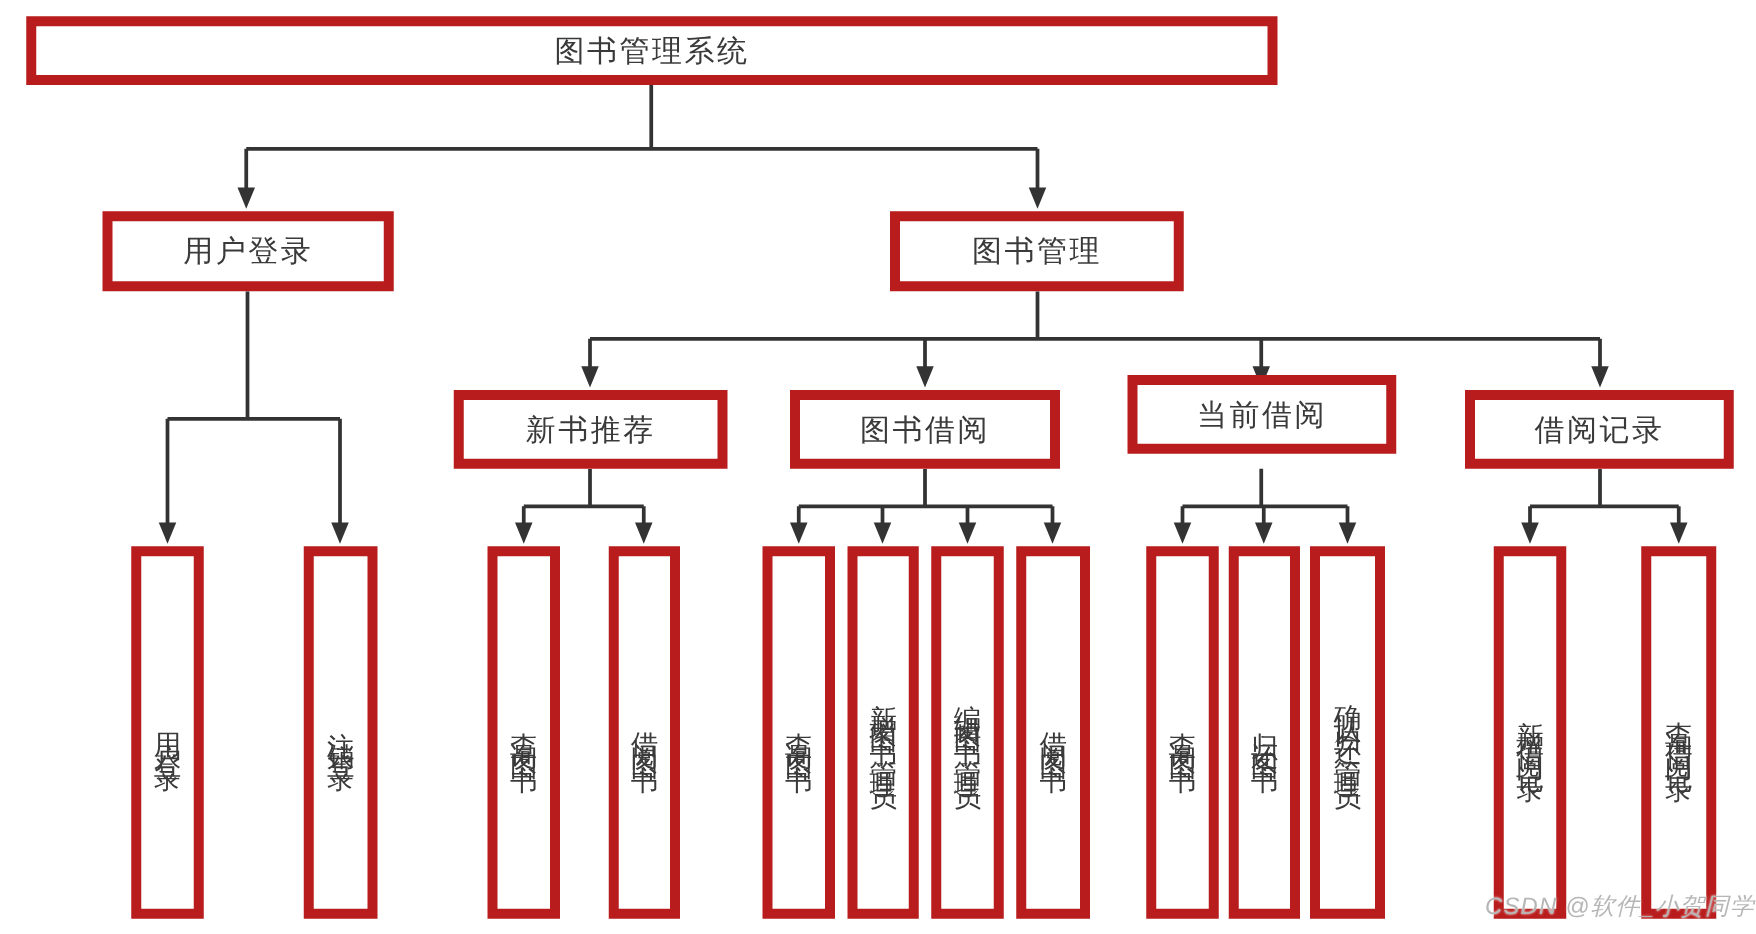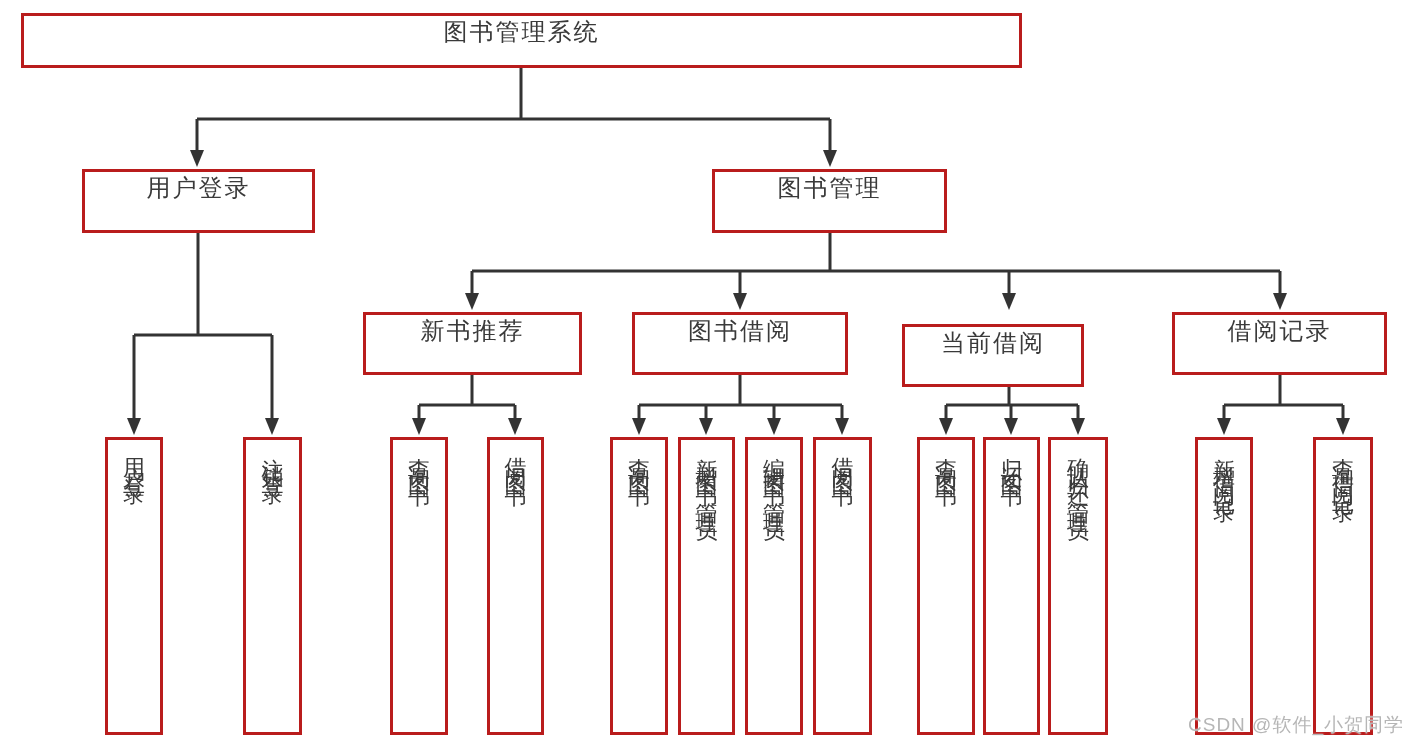--- a/index.html
+++ b/index.html
@@ -8,40 +8,41 @@
     width:1405px; height:747px;
     background:#ffffff;
     font-family:"Liberation Sans","DejaVu Sans",sans-serif;
     overflow:hidden;
   }
   svg.wires { position:absolute; left:0; top:0; width:1405px; height:747px; }
   .wire { stroke:#333333; stroke-width:3; fill:none; }
   .box {
     position:absolute;
     background:#ffffff;
-    border:3px solid #b91c1c;
+    border:8px solid #b91c1c;
     box-sizing:border-box;
-    display:flex; justify-content:center;
+    display:flex; align-items:center; justify-content:center;
   }
   .hlabel {
     font-size:24px; color:#3a3a3a; letter-spacing:2px; white-space:nowrap;
   }
   .leaf .vlabel {
     writing-mode:vertical-rl;
     text-orientation:mixed;
     font-size:22px; color:#3a3a3a;
     letter-spacing:9px;
     line-height:1;
     white-space:nowrap;
   }
   .watermark {
     position:absolute; left:1188px; top:712px;
     font-size:19px; color:#b6b6b6; letter-spacing:1px;
     white-space:nowrap; z-index:5;
     text-shadow:0 0 2px #ffffff;
+    font-style:italic;
   }
 </style>
 </head>
 <body>
 
 <div class="stage">
 
   <svg class="wires" id="wires" viewBox="0 0 1405 747" aria-hidden="true">
 
     <path class="wire" d="M521 68 V119 M197 119 H830"></path>
@@ -102,21 +103,21 @@
   <div class="box" style="left:712px;top:169px;width:235px;height:64px">
     <span class="hlabel">图书管理</span>
   </div>
 
   <div class="box" style="left:363px;top:312px;width:219px;height:63px">
     <span class="hlabel">新书推荐</span>
   </div>
   <div class="box" style="left:632px;top:312px;width:216px;height:63px">
     <span class="hlabel">图书借阅</span>
   </div>
-  <div class="box" style="left:902px;top:324px;width:182px;height:63px">
+  <div class="box" style="left:902px;top:300px;width:215px;height:63px">
     <span class="hlabel">当前借阅</span>
   </div>
   <div class="box" style="left:1172px;top:312px;width:215px;height:63px">
     <span class="hlabel">借阅记录</span>
   </div>
 
   <div class="box leaf" style="left:105px;top:437px;width:58px;height:298px">
     <span class="vlabel">用户登录</span>
   </div>
   <div class="box leaf" style="left:243px;top:437px;width:59px;height:298px">

